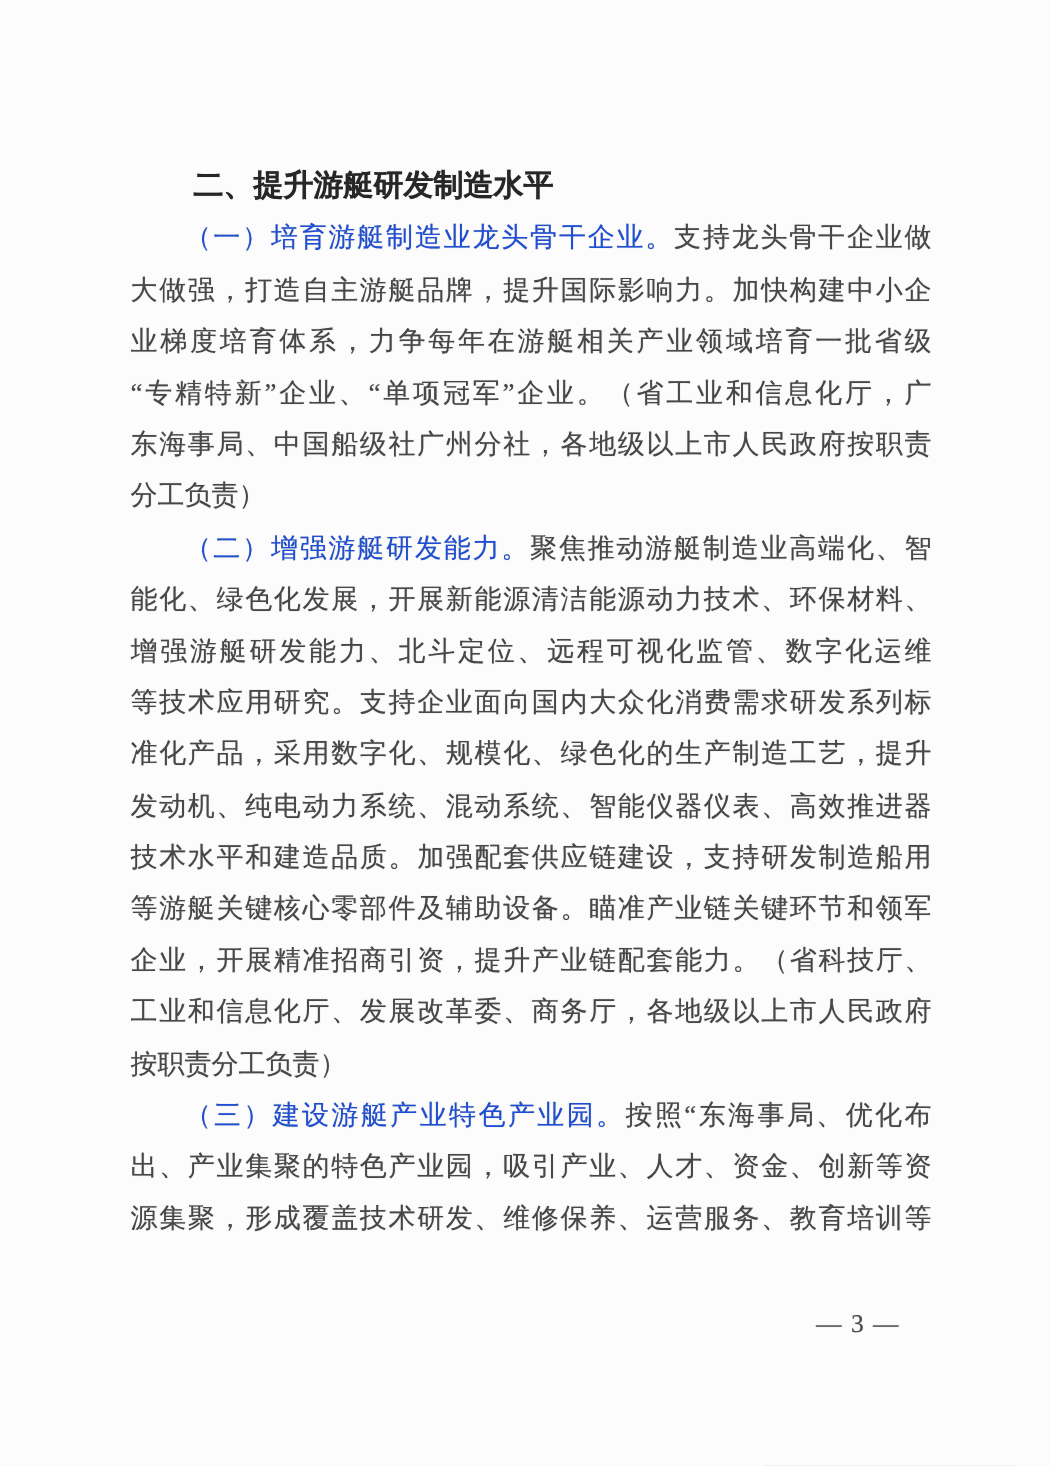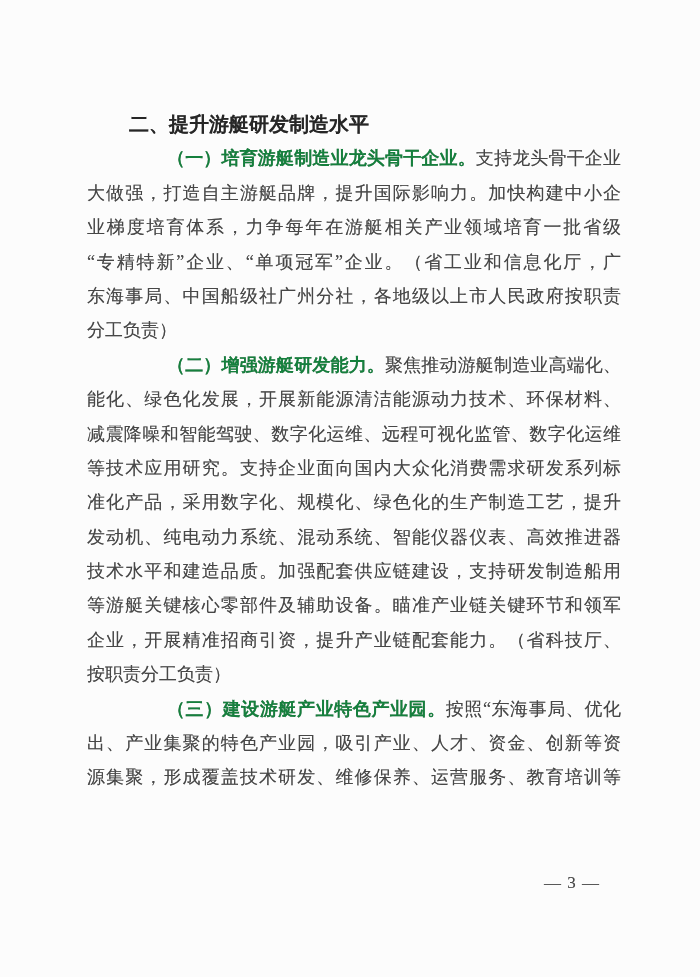--- a/index.html
+++ b/index.html
@@ -45,23 +45,22 @@
     padding-left: 42px;
     font-size: 20px;
     font-weight: 700;
     color: #262626;
     font-family: "Liberation Sans", "DejaVu Sans", sans-serif;
     text-align: center;
     text-align-last: left;
     text-shadow: 0 0 0.5px rgba(40,40,40,0.6);
   }
   .bold-lead {
-    font-weight: 700;
-    color: #15803d;
-    margin-left: 44px;
+    font-weight: 400;
+    color: #1d4ed8;
   }
   .page-footer {
     position: absolute;
     top: 870px;
     left: 538px;
     width: 68px;
     height: 26px;
     line-height: 26px;
     font-size: 17px;
     color: #4a4a4a;
@@ -81,27 +80,28 @@
           <div class="line first"><span class="bold-lead">（一）培育游艇制造业龙头骨干企业。</span><span>支持龙头骨干企业做</span></div>
           <div class="line"><span>大做强，打造自主游艇品牌，提升国际影响力。加快构建中小企</span></div>
           <div class="line"><span>业梯度培育体系，力争每年在游艇相关产业领域培育一批省级</span></div>
           <div class="line"><span>“专精特新”企业、“单项冠军”企业。（省工业和信息化厅，广</span></div>
           <div class="line"><span>东海事局、中国船级社广州分社，各地级以上市人民政府按职责</span></div>
           <div class="line plast"><span>分工负责）</span></div>
         </div>
         <div>
           <div class="line first"><span class="bold-lead">（二）增强游艇研发能力。</span><span>聚焦推动游艇制造业高端化、智</span></div>
           <div class="line"><span>能化、绿色化发展，开展新能源清洁能源动力技术、环保材料、</span></div>
-          <div class="line"><span>减震降噪和智能驾驶、数字化运维、远程可视化监管、数字化运维</span></div>
+          <div class="line"><span>增强游艇研发能力、北斗定位、远程可视化监管、数字化运维</span></div>
           <div class="line"><span>等技术应用研究。支持企业面向国内大众化消费需求研发系列标</span></div>
           <div class="line"><span>准化产品，采用数字化、规模化、绿色化的生产制造工艺，提升</span></div>
           <div class="line"><span>发动机、纯电动力系统、混动系统、智能仪器仪表、高效推进器</span></div>
           <div class="line"><span>技术水平和建造品质。加强配套供应链建设，支持研发制造船用</span></div>
           <div class="line"><span>等游艇关键核心零部件及辅助设备。瞄准产业链关键环节和领军</span></div>
           <div class="line"><span>企业，开展精准招商引资，提升产业链配套能力。（省科技厅、</span></div>
+          <div class="line"><span>工业和信息化厅、发展改革委、商务厅，各地级以上市人民政府</span></div>
           <div class="line plast"><span>按职责分工负责）</span></div>
         </div>
         <div>
           <div class="line first"><span class="bold-lead">（三）建设游艇产业特色产业园。</span><span>按照“东海事局、优化布</span></div>
           <div class="line"><span>出、产业集聚的特色产业园，吸引产业、人才、资金、创新等资</span></div>
           <div class="line"><span>源集聚，形成覆盖技术研发、维修保养、运营服务、教育培训等</span></div>
         </div>
       </div>
   </div>
   <div class="page-footer">— 3 —</div>

